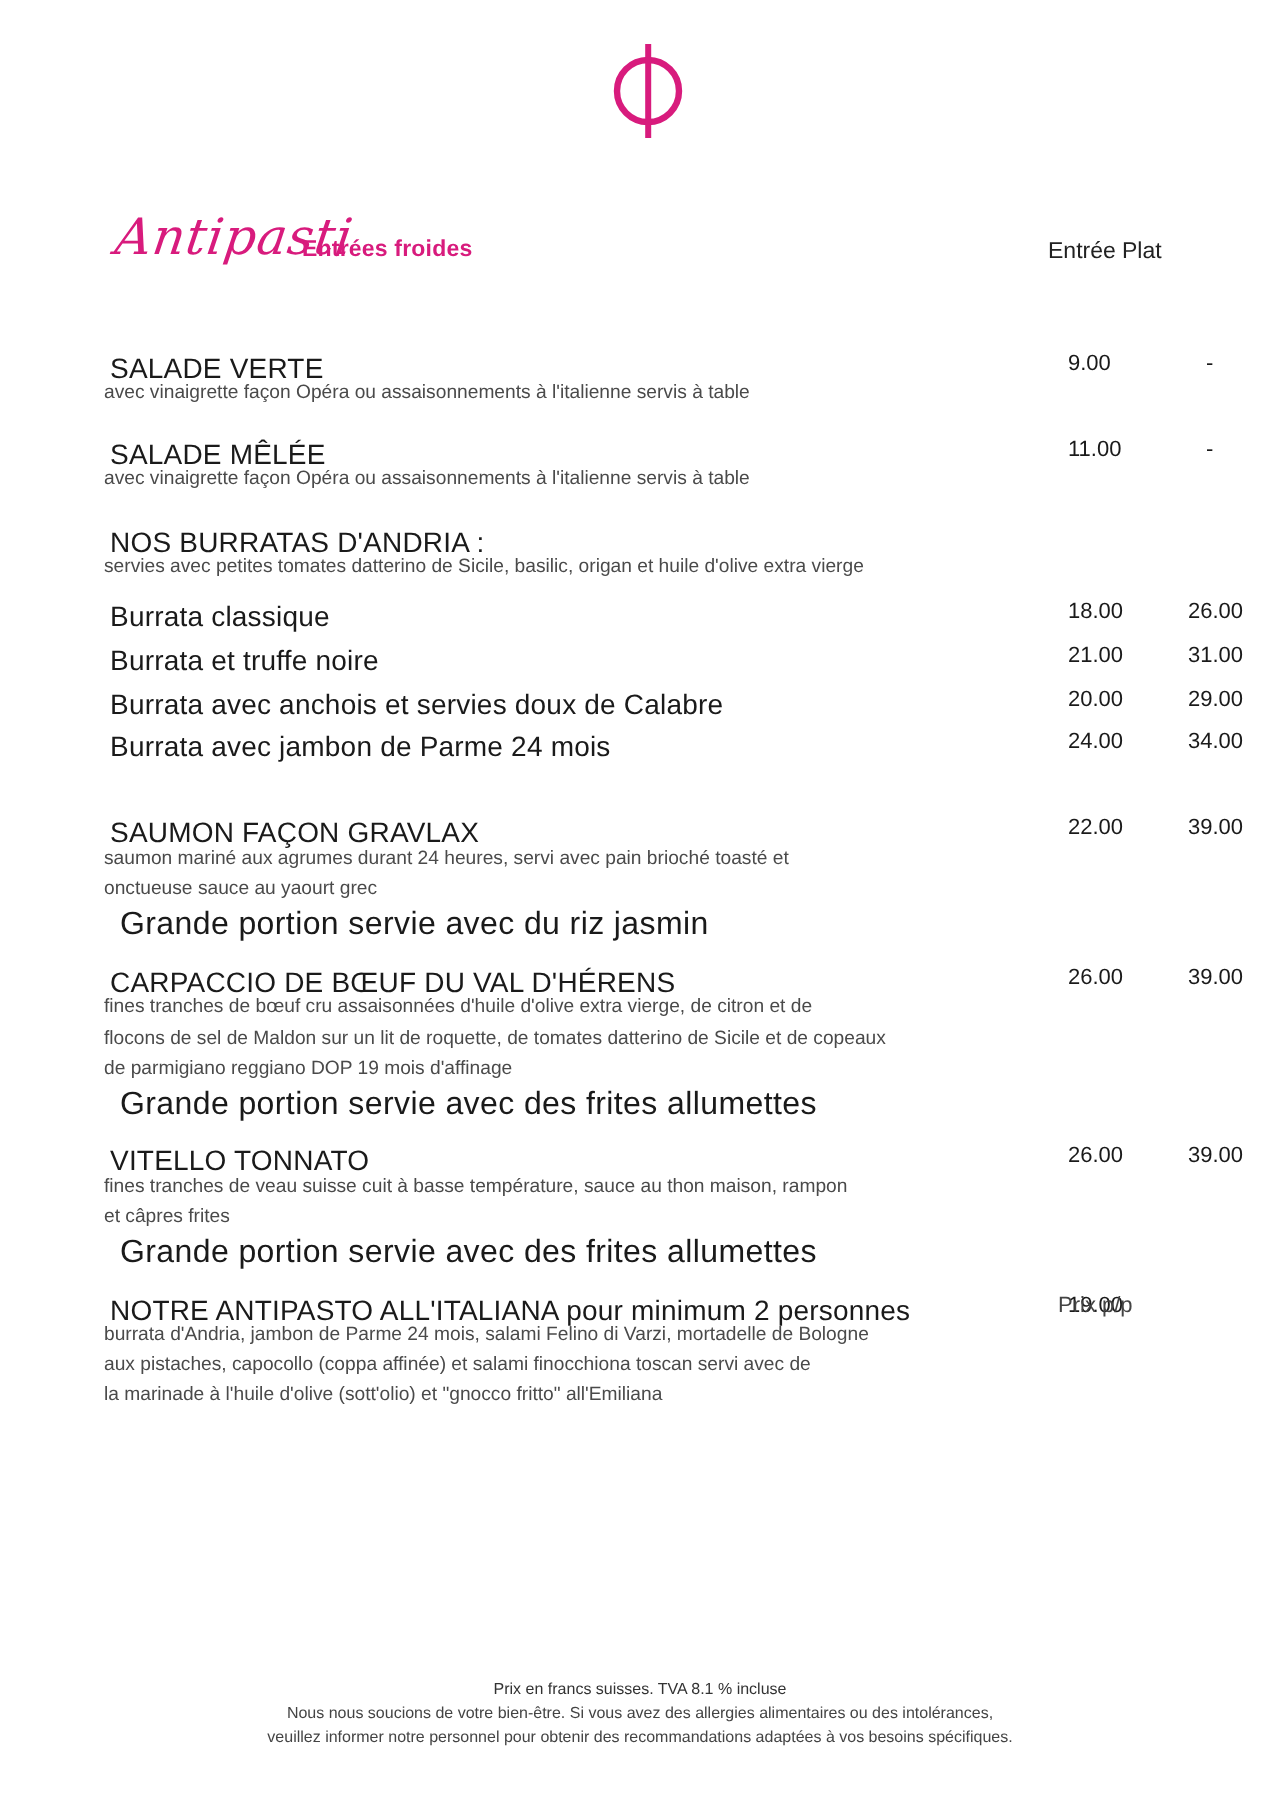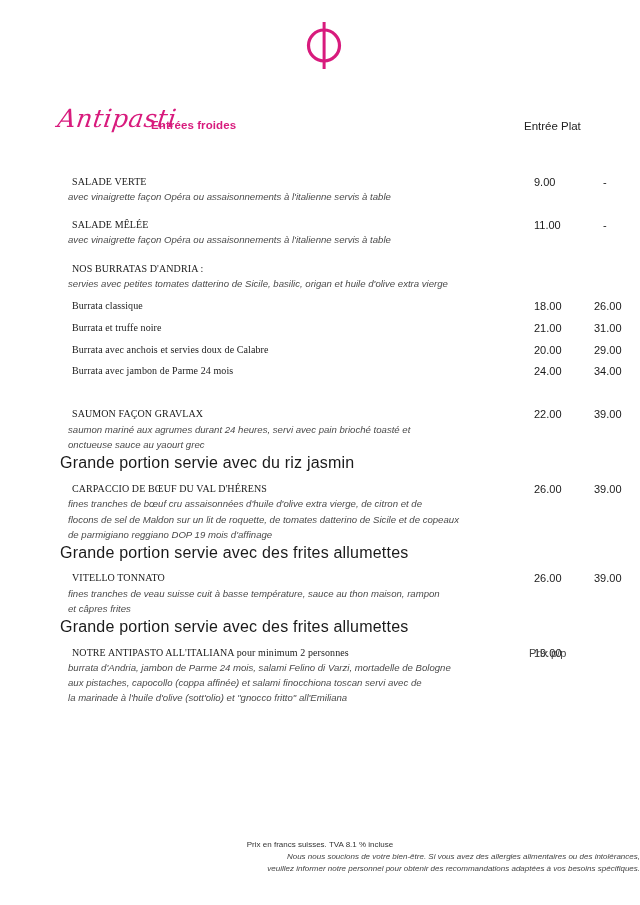--- a/index.html
+++ b/index.html
@@ -6,30 +6,30 @@
   body { width:640px; height:905px; position:relative; overflow:hidden;
          font-family:"DejaVu Sans Condensed","DejaVu Sans","Liberation Sans",sans-serif; color:#1a1a1a; }
   .abs { position:absolute; }
   .logo { left:302px; top:20px; width:44px; height:50px; }
   .script { left:58px; top:104px; font-family:"DejaVu Serif","Liberation Serif",serif; font-style:italic;
             font-size:25px; color:#d81b7d; letter-spacing:0.5px; transform:skewX(-8deg); }
   .subtitle { left:151px; top:119px; font-size:11.5px; color:#d81b7d; font-family:"Liberation Sans",sans-serif; font-weight:bold; letter-spacing:0.1px;}
   .colh { top:120px; font-size:11.5px; font-family:"Liberation Sans",sans-serif; color:#222; }
   .colh.entree { left:493px;padding-left:31px; }
   .colh.plat { left:561px; }
-  .name { left:72px; font-size:10px; font-family:Liberation Serif, serif; color:#1a1a1a; letter-spacing:0.1px; }
-  .desc { left:68px; font-size:9.6px; font-family:"Liberation Sans",sans-serif; color:#4a4a4a; line-height:15.5px; width:440px; white-space:nowrap;font-style:italic; }
+  .name { left:55px; font-size:14px; font-family:Liberation Sans, sans-serif; color:#1a1a1a; letter-spacing:0.1px; }
+  .desc { left:52px; font-size:9.6px; font-family:"Liberation Sans",sans-serif; color:#4a4a4a; line-height:15.5px; width:440px; white-space:nowrap; }
   .portion { left:60px; font-size:16px; font-family:"Liberation Sans",sans-serif; color:#1a1a1a; letter-spacing:0.2px; }
   .price { font-size:11px; font-family:"Liberation Sans",sans-serif; color:#1a1a1a;margin-left:36px; }
   .p1 { left:498px; }
   .p2 { left:558px; }
   .dash { left:567px; }
   .pp { left:529px; font-size:11px; color:#444; font-family:"Liberation Sans",sans-serif; }
   .footer { left:0; width:640px; text-align:center; font-family:"Liberation Sans",sans-serif; font-size:8px; color:#333; }
-  .footer.it { font-style:italic; color:#444;text-align:right; }
+  .footer.it { color:#444; }
 </style>
 </head>
 <body>
 
 <svg class="abs logo" viewBox="0 0 44 50">
   <circle cx="22" cy="25.5" r="15.5" fill="none" stroke="#d81b7d" stroke-width="3.2"></circle>
   <rect x="20.6" y="2" width="3" height="47" fill="#d81b7d"></rect>
   <rect x="17" y="20" width="10" height="11" fill="#fff" opacity="0"></rect>
 </svg>
 

